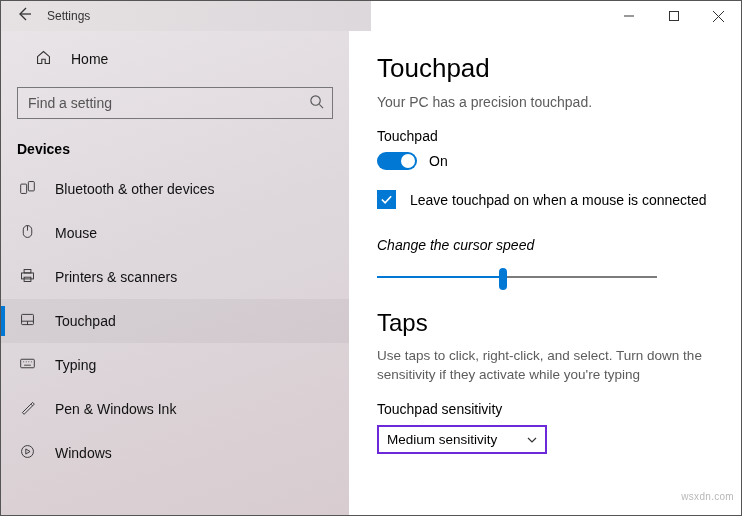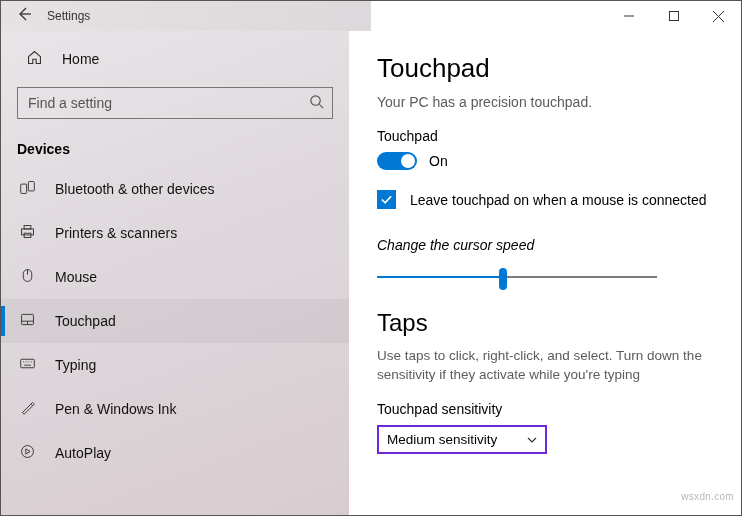--- a/index.html
+++ b/index.html
@@ -60,21 +60,21 @@
     background: linear-gradient(160deg, #e9e4e7 0%, #ded8dd 45%, #d8ccd0 100%);
     padding: 8px 0 0 0;
     display: flex;
     flex-direction: column;
     overflow: hidden;
   }
   .home-row {
     display: flex;
     align-items: center;
     height: 40px;
-    padding-left: 23px;
+    padding-left: 32px;
     gap: 18px;
   }
   .home-row .icon { width: 20px; text-align: center; color: #333; }
   .home-row span.label { font-size: 14px; color: #111; }
   .searchbox {
     margin: 8px 16px 4px 16px;
     height: 32px;
     border: 1px solid #777;
     background: rgba(255,255,255,0.05);
     display: flex;
@@ -312,35 +312,35 @@
             <svg width="17" height="17" viewBox="0 0 20 20">
                 <rect x="2" y="6" width="7" height="11" rx="1" fill="none" stroke="#333" stroke-width="1.1"></rect>
                 <rect x="11" y="3" width="7" height="11" rx="1" fill="none" stroke="#333" stroke-width="1.1"></rect>
               </svg>
           </span>
           <span class="label">Bluetooth &amp; other devices</span>
         </div>
         <div class="nav-item">
           <span class="icon">
             <svg width="17" height="17" viewBox="0 0 20 20">
+                <rect x="5" y="3" width="10" height="14" rx="5" fill="none" stroke="#333" stroke-width="1.1"></rect>
+                <line x1="10" y1="3" x2="10" y2="9" stroke="#333" stroke-width="1.1"></line>
+              </svg>
+          </span>
+          <span class="label">Mouse</span>
+        </div>
+        <div class="nav-item">
+          <span class="icon">
+            <svg width="17" height="17" viewBox="0 0 20 20">
                 <rect x="3" y="7" width="14" height="7" fill="none" stroke="#333" stroke-width="1.1"></rect>
                 <rect x="6" y="3" width="8" height="4" fill="none" stroke="#333" stroke-width="1.1"></rect>
                 <rect x="6" y="12" width="8" height="5" fill="none" stroke="#333" stroke-width="1.1"></rect>
               </svg>
           </span>
           <span class="label">Printers &amp; scanners</span>
-        </div>
-        <div class="nav-item">
-          <span class="icon">
-            <svg width="17" height="17" viewBox="0 0 20 20">
-                <rect x="5" y="3" width="10" height="14" rx="5" fill="none" stroke="#333" stroke-width="1.1"></rect>
-                <line x1="10" y1="3" x2="10" y2="9" stroke="#333" stroke-width="1.1"></line>
-              </svg>
-          </span>
-          <span class="label">Mouse</span>
         </div>
         <div class="nav-item selected">
           <span class="icon">
             <svg width="17" height="17" viewBox="0 0 20 20">
                 <rect x="3" y="4" width="14" height="12" rx="1" fill="none" stroke="#333" stroke-width="1.1"></rect>
                 <line x1="3" y1="12" x2="17" y2="12" stroke="#333" stroke-width="1.1"></line>
                 <line x1="10" y1="12" x2="10" y2="16" stroke="#333" stroke-width="1.1"></line>
               </svg>
           </span>
           <span class="label">Touchpad</span>
@@ -367,21 +367,21 @@
           </span>
           <span class="label">Pen &amp; Windows Ink</span>
         </div>
         <div class="nav-item">
           <span class="icon">
             <svg width="17" height="17" viewBox="0 0 20 20">
                 <circle cx="10" cy="10" r="7" fill="none" stroke="#333" stroke-width="1.1"></circle>
                 <path d="M8 7 L13 10 L8 13 Z" fill="none" stroke="#333" stroke-width="1.1"></path>
               </svg>
           </span>
-          <span class="label">AutoPlay</span>
+          <span class="label">Windows</span>
         </div>
       </div>
     </div>
 
     <div class="content">
       <h1 class="page-title">Touchpad</h1>
       <p class="subtext">Your PC has a precision touchpad.</p>
 
       <p class="group-label">Touchpad</p>
       <div class="toggle-row">

